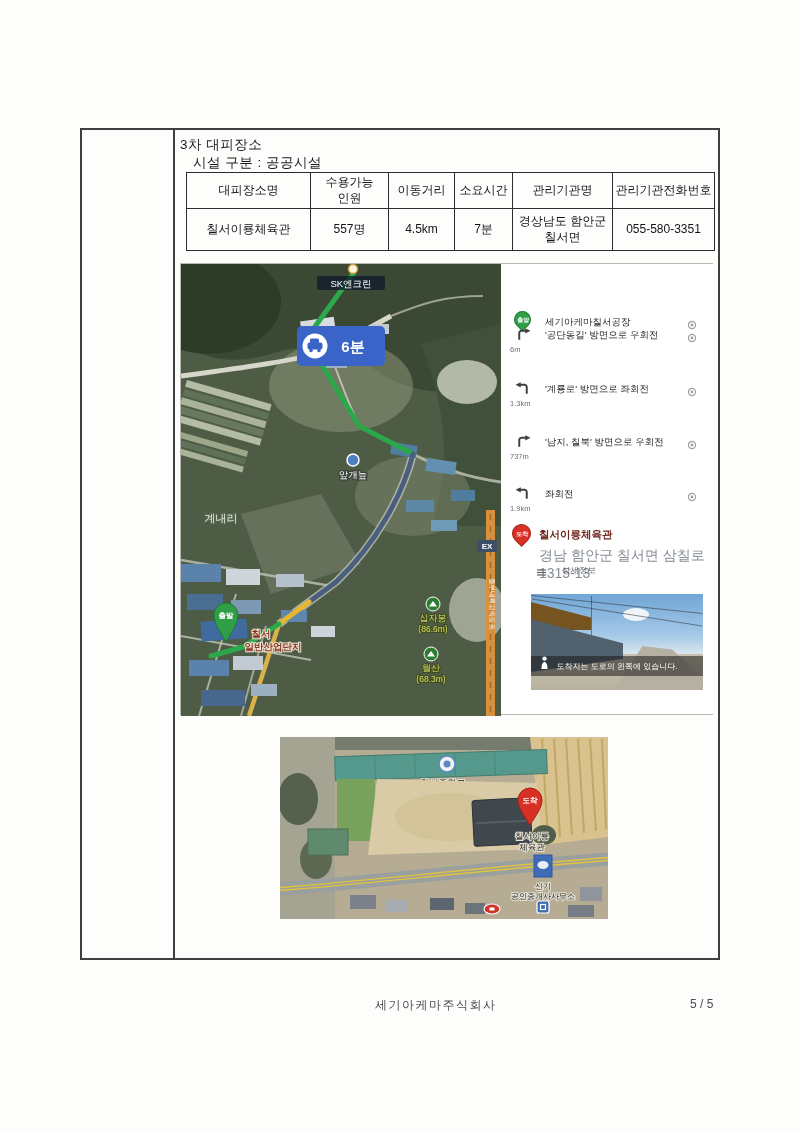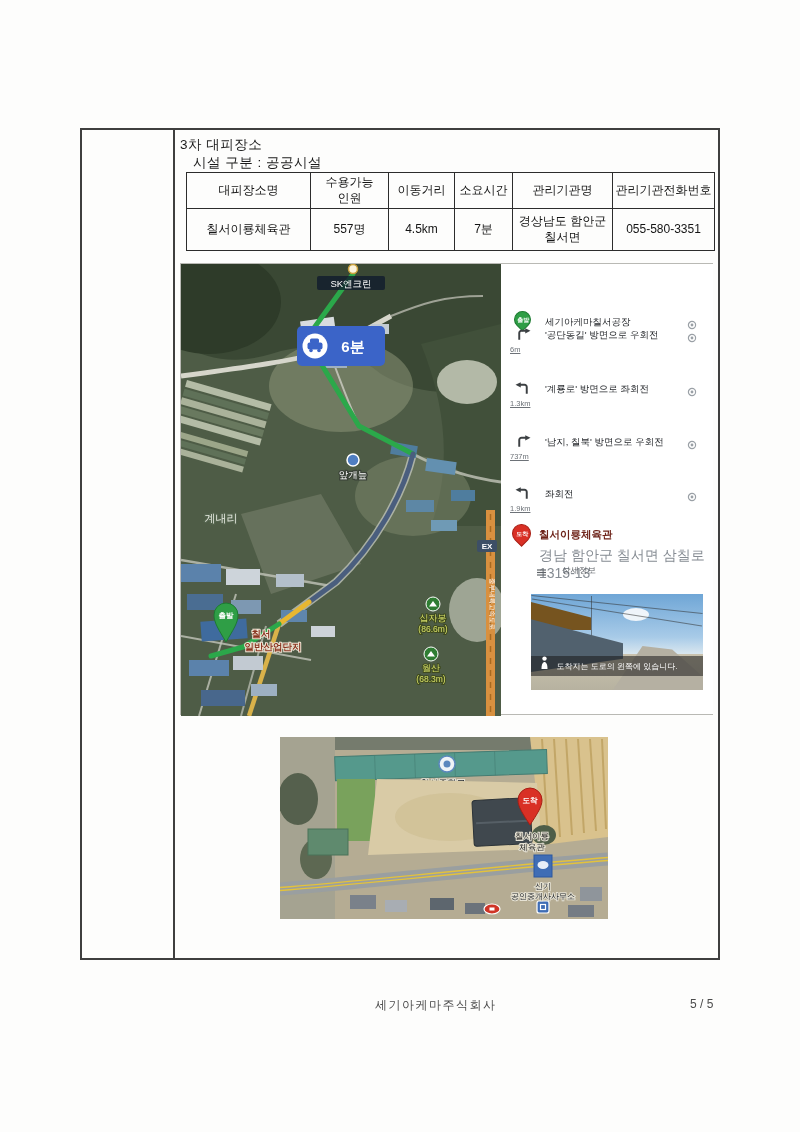--- a/index.html
+++ b/index.html
@@ -26,21 +26,21 @@
   .bullet-dot{display:inline-block;width:26px;font-size:13px;}
 
   
   .map-shot{left:180px;top:263px;width:533px;height:452px;border:1px solid #b9b9b4;box-sizing:border-box;background:#fff;}
   .map-sat{position:absolute;left:0;top:0;width:320px;height:452px;overflow:hidden;}
   .map-sat svg{display:block;}
 
   .dir-panel{position:absolute;left:320px;top:0;width:212px;height:450px;background:#fff;}
   .step{position:absolute;left:0;width:100%;height:44px;}
   .step-icon{position:absolute;left:13px;top:0;}
-  .step-dist{position:absolute;left:9px;top:21px;width:34px;font-size:7.5px;color:#6d7278;text-decoration:underline;}
+  .step-dist{position:absolute;left:9px;top:21px;width:34px;font-size:7.5px;color:#6d7278;}
   .step-label{position:absolute;left:44px;top:5px;right:30px;font-size:9.5px;color:#26292d;}
   .sv-mini{position:absolute;right:16px;top:5px;}
 
   .pin{border-radius:50% 50% 50% 0;transform:rotate(-45deg);display:flex;align-items:center;justify-content:center;}
   .pin-inner{transform:rotate(45deg);color:#fff;font-weight:bold;font-size:6px;line-height:1;}
   .pin-green{background:#2f9e46;border:1px solid #1f7c33;}
   .pin-red{background:#d93025;border:1px solid #a81e14;}
 
   .dest-name{left:38px;top:264px;font-size:10.5px;font-weight:bold;color:#6e241a;}
   .dest-addr{left:38px;top:283px;font-size:14px;color:#868c93;}

